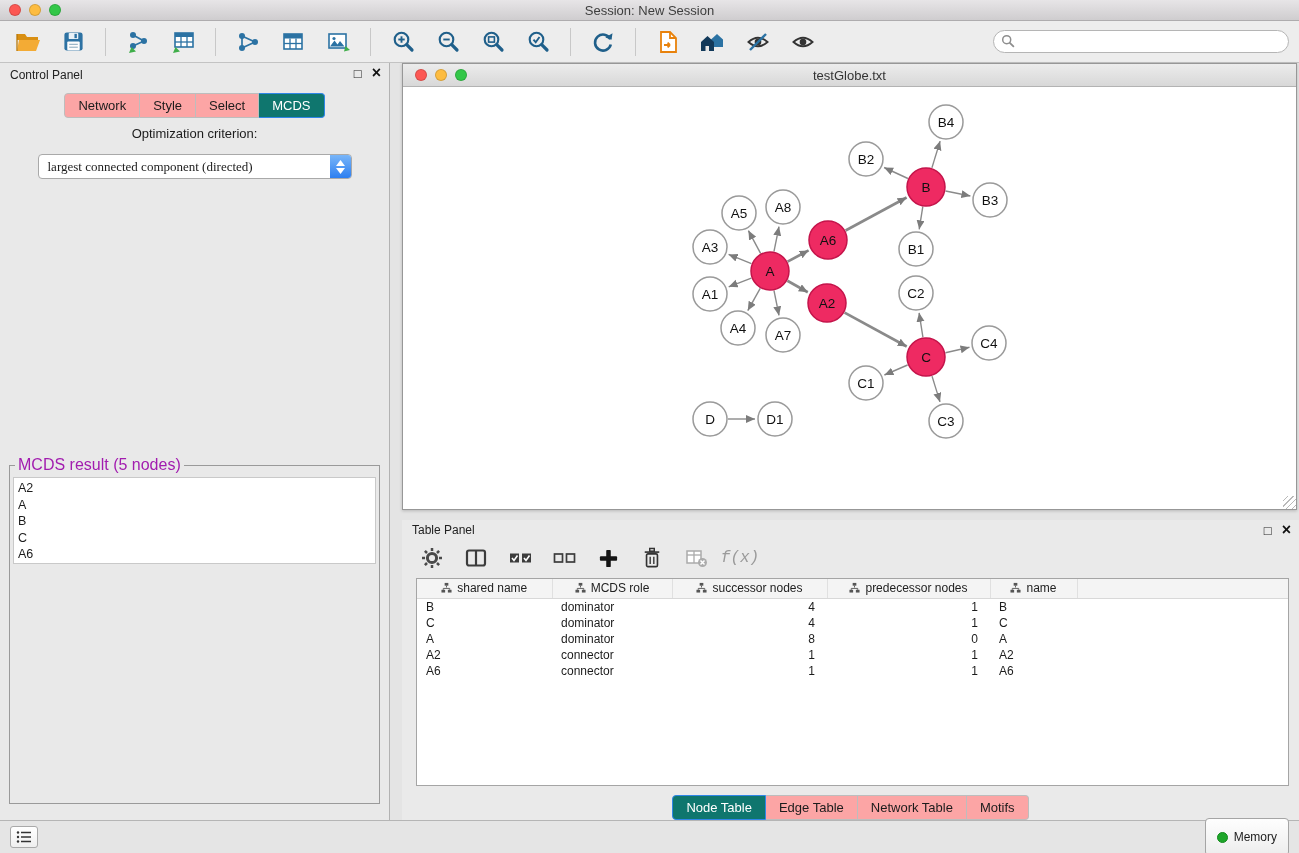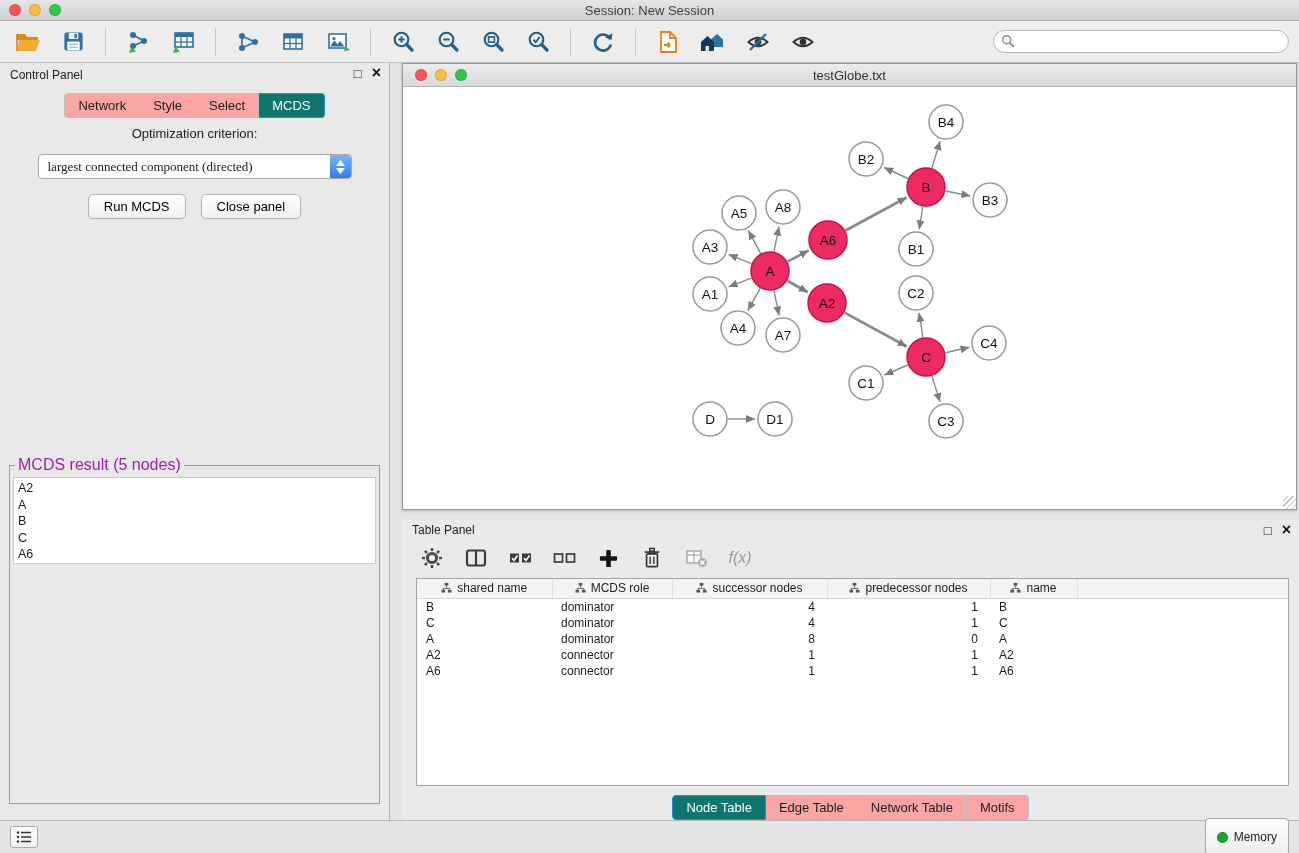--- a/index.html
+++ b/index.html
@@ -69,21 +69,21 @@
   .net-title { font-size:13px; color:#333; }
   .net-canvas { flex:1; position:relative; background:#fff; }
   .net-canvas svg { display:block; }
   .resize-grip { position:absolute; right:0; bottom:0; width:13px; height:13px;
                  background:repeating-linear-gradient(135deg, transparent 0 3px, #b9b9b9 3px 4px); }
 
   
   .table-panel { height:300px; margin-top:10px; background:#eaeaea; display:flex; flex-direction:column; }
   .tp-toolbar { height:40px; display:flex; align-items:center; gap:16px; padding:0 0 0 16px; }
   .tp-btn { width:28px; height:28px; display:flex; align-items:center; justify-content:center; }
-  .fx-label { font-family:Liberation Sans, sans-serif; font-style:italic; font-size:16px; color:#9a9a9a; }
+  .fx-label { font-family:Liberation Mono, monospace; font-style:italic; font-size:16px; color:#9a9a9a; }
 
   .table-wrap { margin:2px 10px 0 14px; background:#fff; border:1px solid #a5a5a5; height:240px; overflow:hidden; }
   table.node-table { border-collapse:collapse; width:100%; table-layout:fixed; }
   .node-table th { height:20px; background:#f4f4f4; border-bottom:1px solid #d8d8d8; border-left:1px solid #e0e0e0;
                    font-weight:normal; font-size:12px; color:#222; text-align:center; overflow:hidden; white-space:nowrap; }
   .node-table th:first-child { border-left:none; }
   .node-table th .hdr-inner { display:inline-flex; align-items:center; gap:5px; }
   .node-table td { height:16px; font-size:12px; padding:0 12px 0 9px; white-space:nowrap; overflow:hidden; }
   .node-table td.num { text-align:right; }
 
@@ -273,24 +273,20 @@
     <div class="dropdown">
       <span>largest connected component (directed)</span>
       <span class="dd-stepper">
         <svg width="9" height="6" viewBox="0 0 9 6">
             <path d="M4.5 0 L9 6 H0 Z" fill="#fff"></path>
           </svg>
         <svg width="9" height="6" viewBox="0 0 9 6">
             <path d="M4.5 6 L0 0 H9 Z" fill="#fff"></path>
           </svg>
       </span>
-    </div>
-    <div class="cp-buttons">
-      <button class="mac-btn">Run MCDS</button>
-      <button class="mac-btn">Close panel</button>
     </div>
     <div class="cp-spacer"></div>
     <fieldset class="result-fieldset">
       <legend>MCDS result (5 nodes)</legend>
       <div class="result-list">
           <div class="result-item">A2</div>
           <div class="result-item">A</div>
           <div class="result-item">B</div>
           <div class="result-item">C</div>
           <div class="result-item">A6</div>

